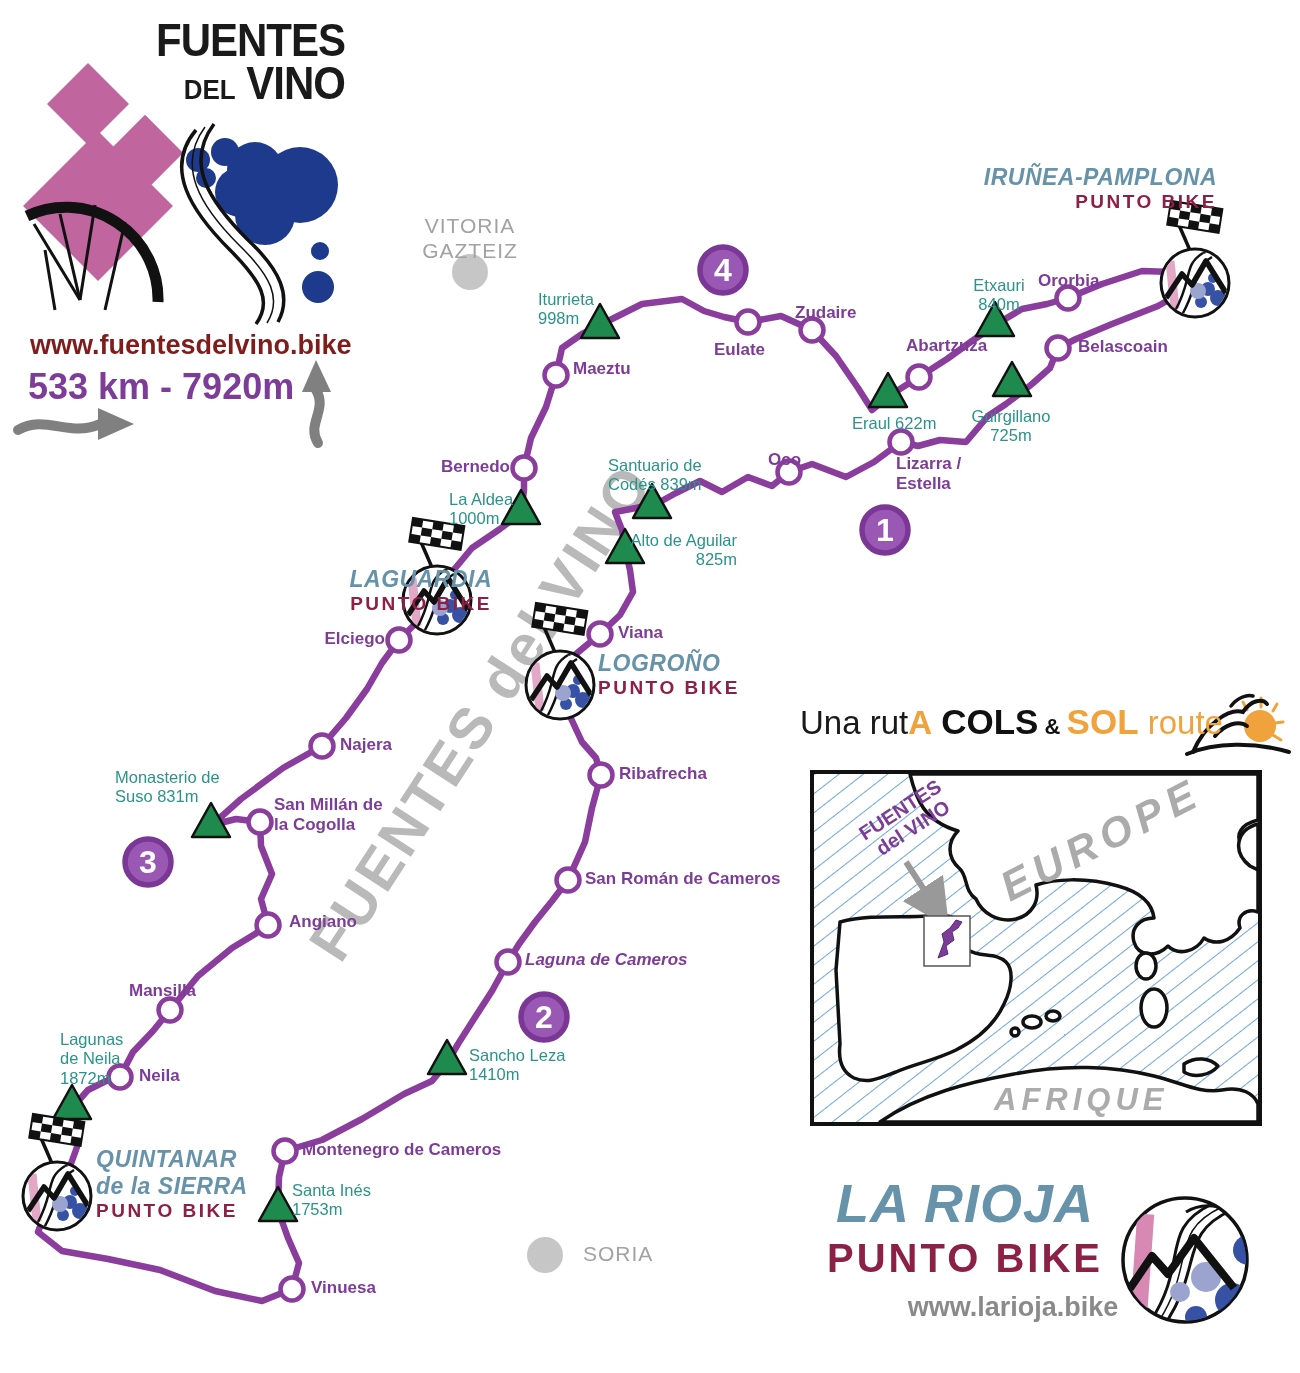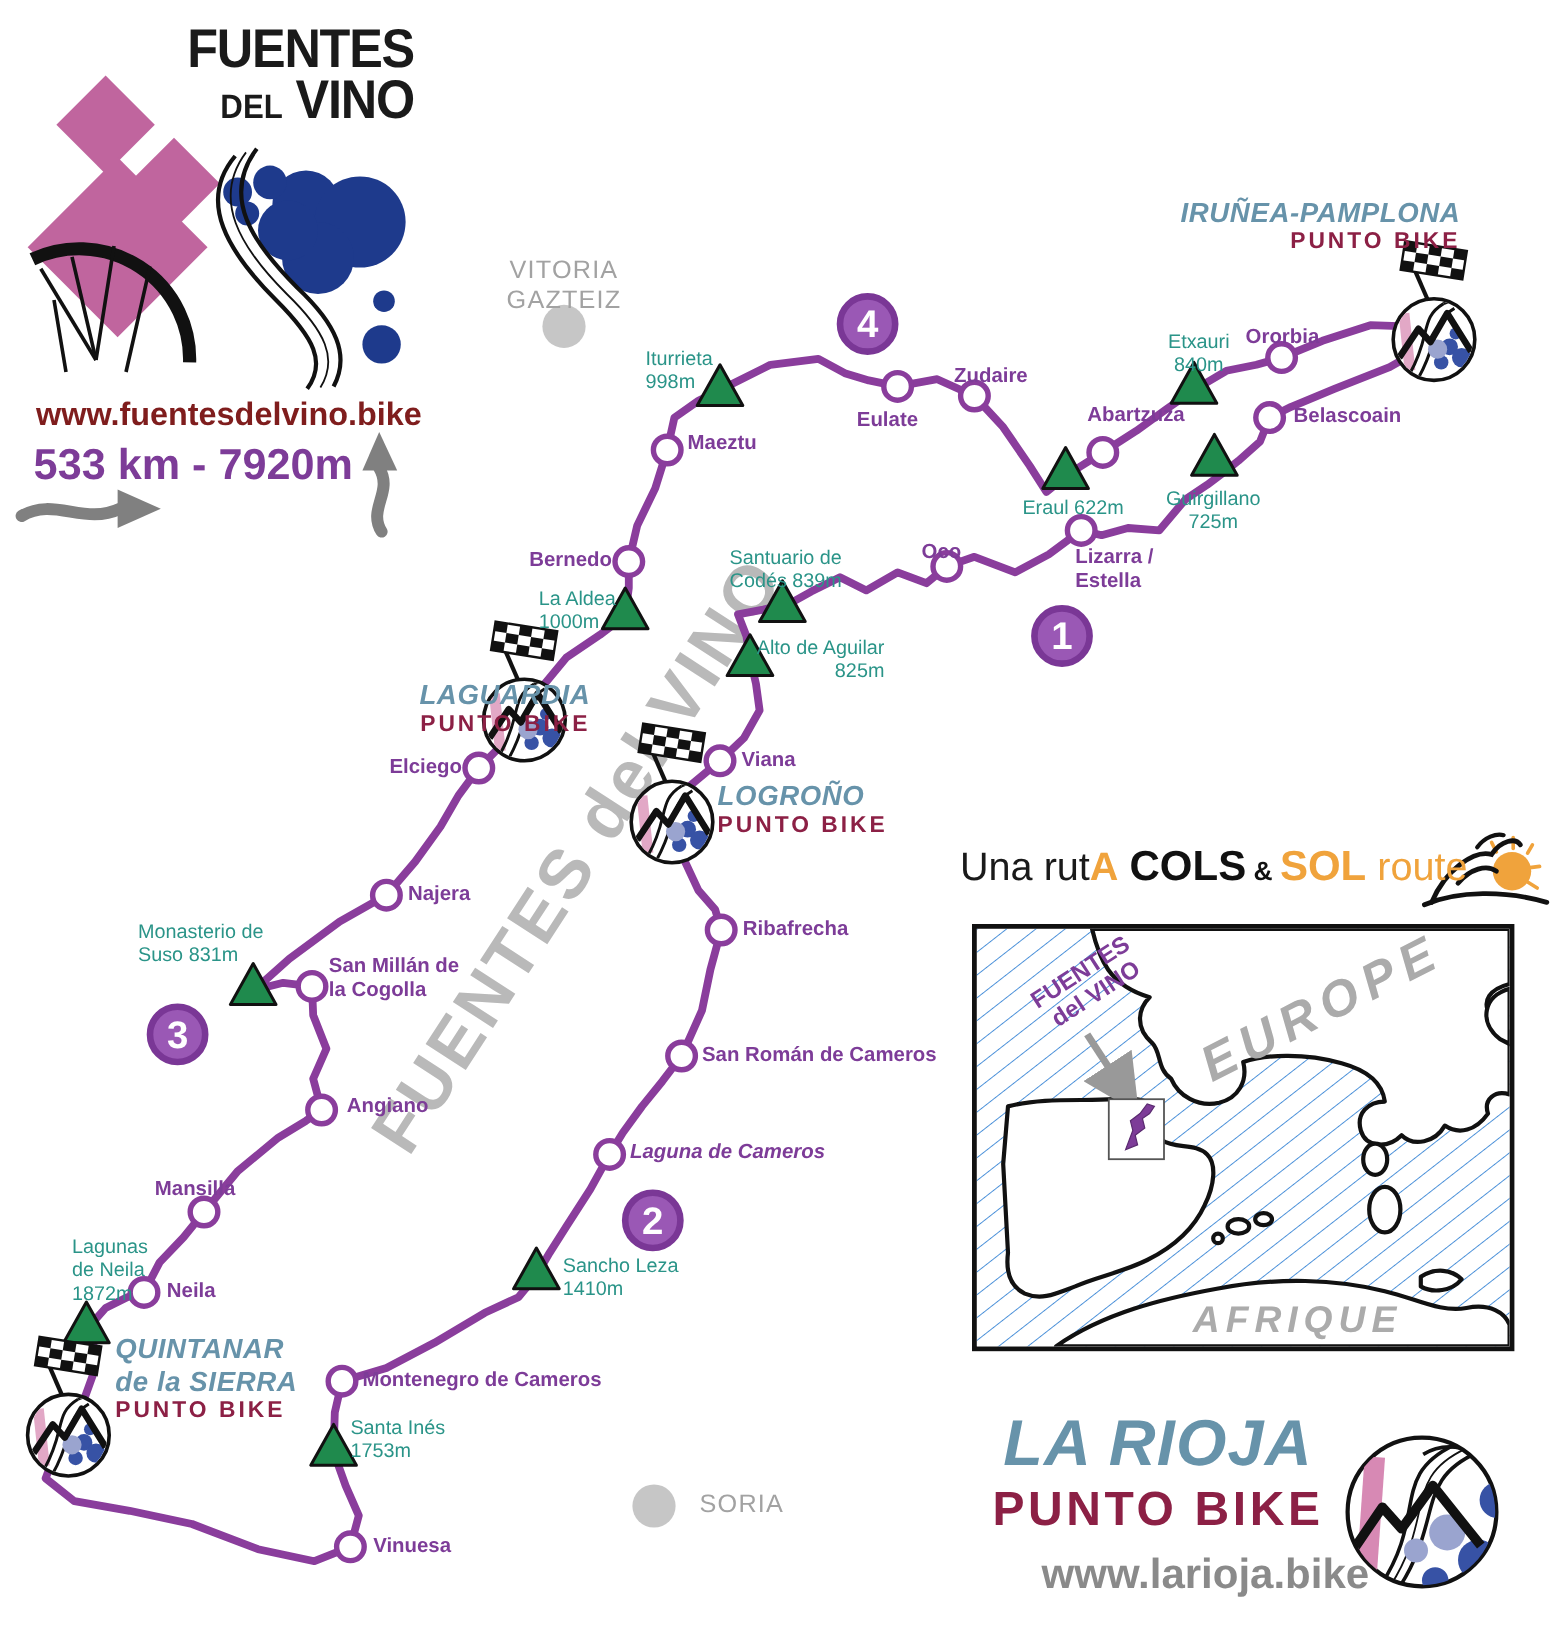--- a/index.html
+++ b/index.html
@@ -31,22 +31,22 @@
   .seg-orangebold{color:#f0a33c;font-weight:900;font-size:35px;}
   .seg-amp{color:#111;font-weight:700;font-size:22px;}
   
   #inset{position:absolute;left:810px;top:770px;width:452px;height:356px;border:4px solid #111;
          box-sizing:border-box;background:#fff;}
   
   .footer-title{position:absolute;left:820px;top:1172px;width:290px;text-align:center;color:#6793aa;
                 font-style:italic;font-weight:900;font-size:54px;letter-spacing:1px;}
   .footer-sub{position:absolute;left:820px;top:1236px;width:290px;text-align:center;color:#8c2045;
               font-weight:900;font-size:40px;letter-spacing:3px;}
-  .footer-web{position:absolute;left:868px;top:1292px;width:290px;color:#8a8a8a;
-              font-size:35px;font-weight:bold;}
+  .footer-web{position:absolute;left:868px;top:1292px;width:290px;text-align:center;color:#8a8a8a;
+              font-size:27px;font-weight:bold;}
 </style>
 </head>
 <body>
 
 <div id="stage">
 
   <svg id="map-svg" width="1300" height="1373" viewBox="0 0 1300 1373">
     <defs>
 
       <symbol id="flaglogo" viewBox="0 0 100 120" overflow="visible">
@@ -345,21 +345,21 @@
         <div class="st-sub">PUNTO BIKE</div>
       </div>
       <div class="lbl right" style="left: 492px; top: 566px; transform: translateX(-100%);">
         <div class="st-name">LAGUARDIA</div>
         <div class="st-sub">PUNTO BIKE</div>
       </div>
       <div class="lbl" style="left: 598px; top: 650px;">
         <div class="st-name">LOGROÑO</div>
         <div class="st-sub">PUNTO BIKE</div>
       </div>
-      <div class="lbl" style="left: 96px; top: 1111px;">
+      <div class="lbl" style="left: 96px; top: 1146px;">
         <div class="st-name">QUINTANAR</div>
         <div class="st-name">de la SIERRA</div>
         <div class="st-sub">PUNTO BIKE</div>
       </div>
     </div>
 
   <div class="brand-title">
     <div class="l1">FUENTES</div>
     <div class="l2"><span class="sm">DEL</span> <span>VINO</span></div>
   </div>

